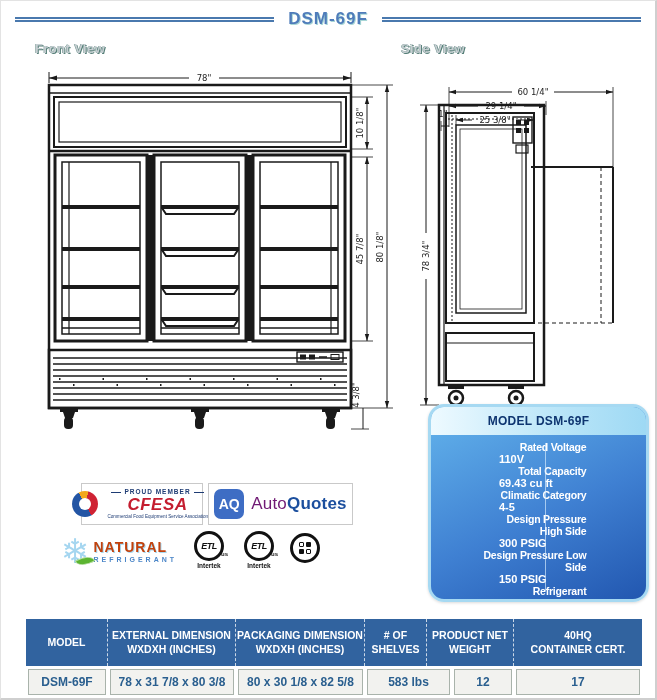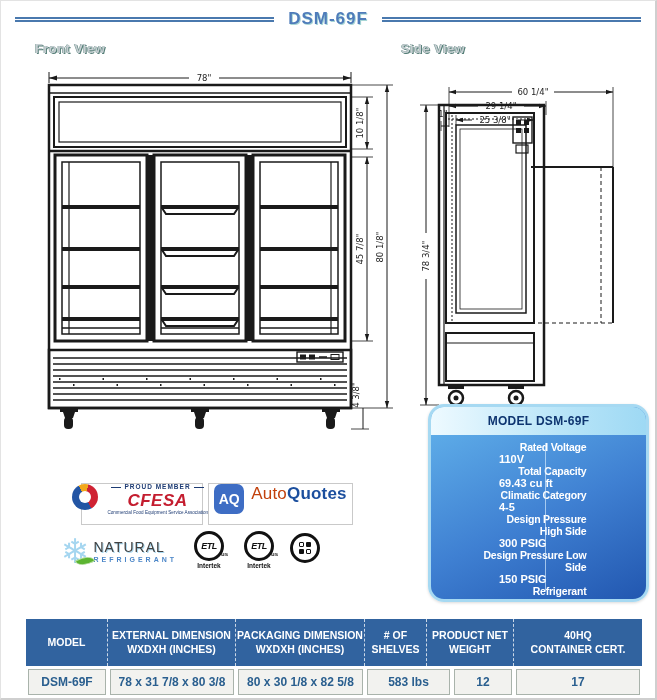--- a/index.html
+++ b/index.html
@@ -23,44 +23,44 @@
   
   .drawing { position:absolute; }
   .front-drawing { left:28px; top:64px; }
   .side-drawing  { left:395px; top:64px; }
   svg { display:block; }
   svg .ln   { stroke:#1a1a1a; fill:none; }
   svg .fill { fill:#1a1a1a; stroke:none; }
   svg text  { font-family:"DejaVu Sans",sans-serif; font-size:8.5px; fill:#222; }
 
   
-  .logo-box { position:absolute; background:#fff; border:1px solid #c9c9c9; display:flex; justify-content:center; }
+  .logo-box { position:absolute; background:#fff; border:1px solid #c9c9c9; display:flex; align-items:center; justify-content:center; }
   .cfesa-box { left:80px; top:482px; width:122px; height:42px; gap:5px; }
   .cfesa-swirl { width:26px; height:26px; border-radius:50%; position:relative; flex:none;
      background:conic-gradient(from 210deg,#2355a4 0 120deg,#f2a71b 120deg 165deg,#cf2233 165deg 300deg,#2355a4 300deg 360deg); }
   .cfesa-swirl::after { content:""; position:absolute; inset:7px; background:#fff; border-radius:50%; }
   .cfesa-text { display:flex; flex-direction:column; align-items:center; line-height:1; }
   .cfesa-tag { display:flex; align-items:center; gap:3px; font-size:6.5px; font-weight:700; color:#1d3b73; letter-spacing:1px; }
   .cfesa-tag::before,.cfesa-tag::after { content:""; width:10px; height:1px; background:#1d3b73; }
   .cfesa-name { font-size:17px; font-weight:800; font-style:italic; color:#c41d2f; letter-spacing:.5px; margin:1px 0; }
   .cfesa-sub { font-size:5px; color:#1d3b73; white-space:nowrap; transform:scale(.92); }
 
   .aq-box { left:207px; top:482px; width:145px; height:42px; gap:7px; }
   .aq-tile { width:30px; height:30px; border-radius:7px; background:#3e6dc4; color:#fff; display:flex;
              align-items:center; justify-content:center; font-size:14px; font-weight:800; flex:none; }
   .aq-name { font-size:17px; letter-spacing:.2px; white-space:nowrap; }
-  .aq-name .lt { color:#c2410c; font-weight:400; }
+  .aq-name .lt { color:#701a75; font-weight:400; }
   .aq-name .bd { color:#1c4f9e; font-weight:700; }
 
   .natref { position:absolute; left:60px; top:527px; width:135px; height:46px; display:flex; align-items:center; }
   .snowflake { font-size:34px; color:#a5d6f0; line-height:1; position:relative; }
   .leaf { position:absolute; right:-4px; bottom:2px; width:18px; height:10px; background:#5cb531;
           border-radius:0 100% 0 100%; transform:rotate(-30deg); box-shadow:0 0 0 1px rgba(255,255,255,.6) inset; }
   .natref-text { margin-left:4px; display:flex; flex-direction:column; line-height:1; }
-  .natref-1 { font-size:14px; font-weight:400; color:#404040; letter-spacing:1px; text-shadow:1px 1px 0 #a8d8f0; }
+  .natref-1 { font-size:14px; font-weight:700; color:#c2410c; letter-spacing:1px; text-shadow:1px 1px 0 #a8d8f0; }
   .natref-2 { font-size:7px; font-weight:700; color:#4b86c8; letter-spacing:3px; margin-top:2px; }
 
   .mark { position:absolute; top:530px; width:44px; display:flex; flex-direction:column; align-items:center; }
   .mark-circle { width:30px; height:30px; border:3px solid #111; border-radius:50%; display:flex;
                  align-items:center; justify-content:center; position:relative; background:#fff; }
   .mark-etl { font-size:9px; font-weight:800; font-style:italic; color:#111; letter-spacing:-.5px; }
   .mark-us { position:absolute; right:-7px; bottom:1px; font-size:6px; font-weight:700; color:#111; }
   .mark-brand { font-size:6.5px; font-weight:700; color:#111; margin-top:1px; }
   .etl1 { left:186px; } .etl2 { left:236px; }
   .doe  { left:284px; top:532px; width:40px; }

